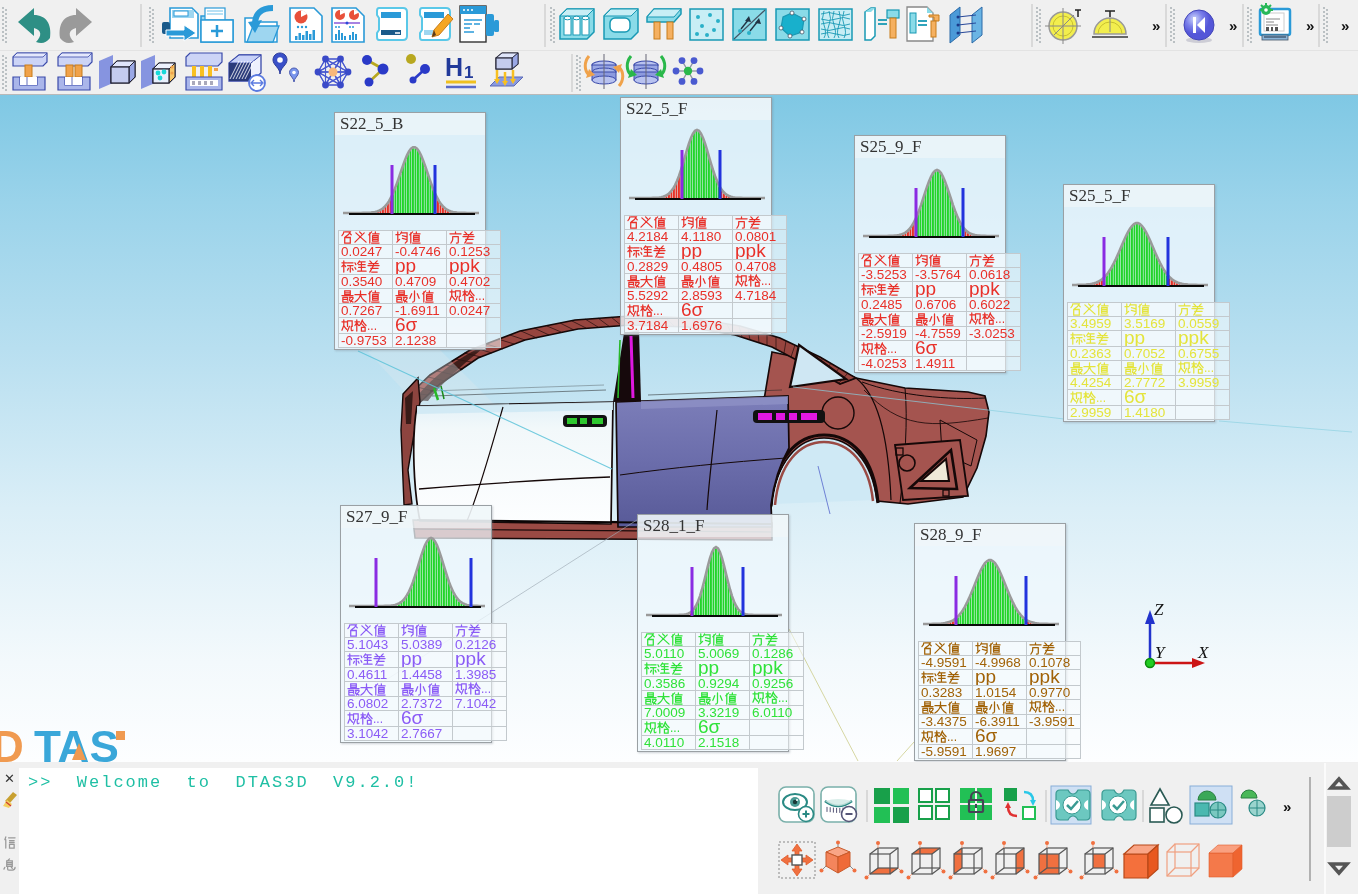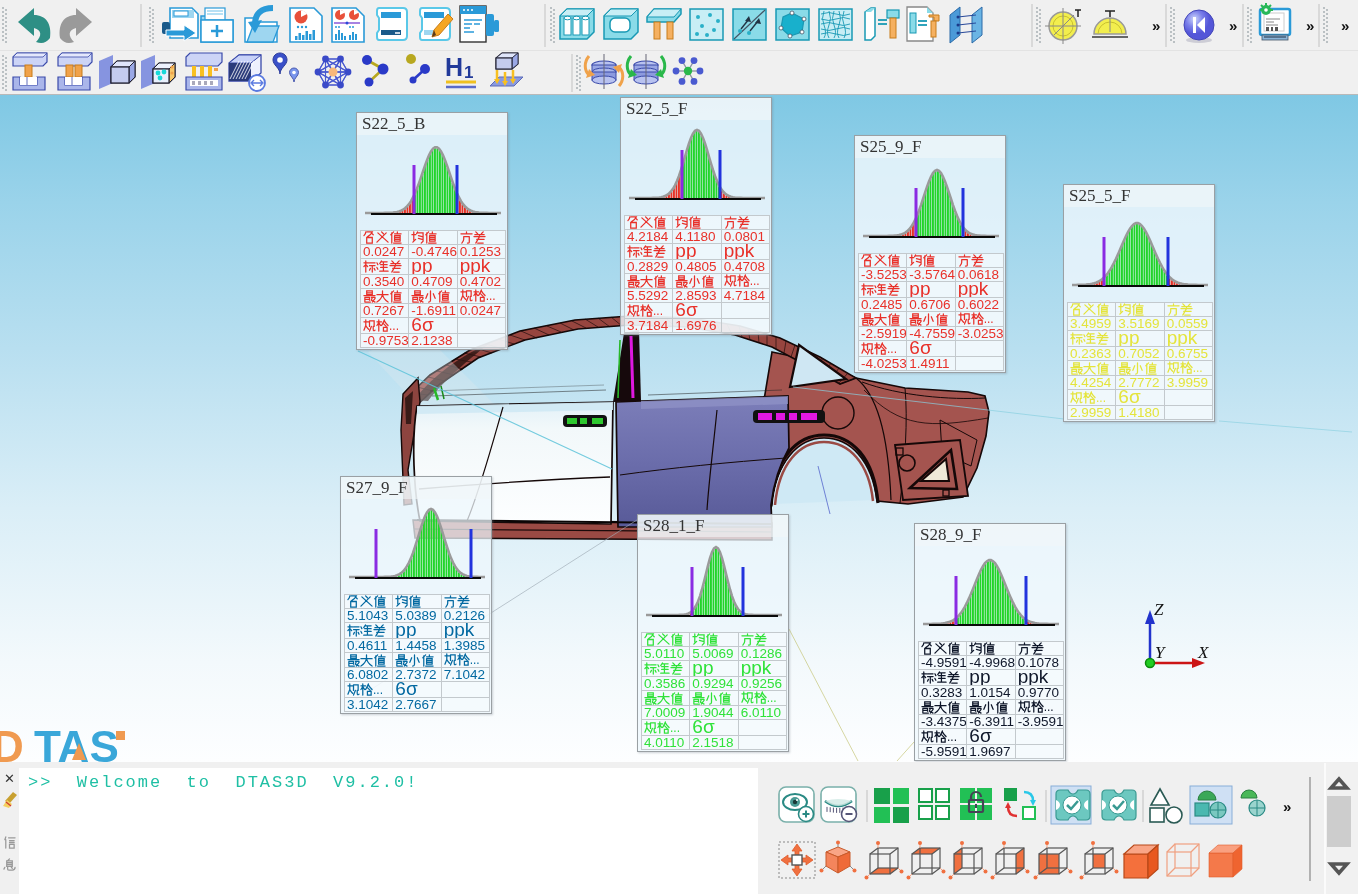--- a/index.html
+++ b/index.html
@@ -7,21 +7,21 @@
  background:linear-gradient(to bottom,#7fc8e4 0%,#9ad3ea 16%,#b8dff0 38%,#daeef7 62%,#f3f9fc 85%,#fdfeff 100%)}
 #toolbar1{position:absolute;left:0;top:0;width:1358px;height:51px;background:#f0f0f0;border-bottom:1px solid #e3e3e3}
 #toolbar2{position:absolute;left:0;top:51px;width:1358px;height:44px;background:#f0f0f0;border-bottom:1px solid #b9b9b9}
 #bottombar{position:absolute;left:0;top:762px;width:1358px;height:132px;background:#f0f0f0}
 #console{position:absolute;left:19px;top:768px;width:739px;height:149px;background:#fff}
 .ctext{position:absolute;left:9px;top:5px;font-family:"Liberation Mono",monospace;font-size:17px;color:#1fbfa4;letter-spacing:2px;white-space:pre}
 .cj{width:13px;height:13px;display:inline-block;vertical-align:-2px}
 .panel{position:absolute;width:152px;height:238px;border:1px solid #9aa0a4;box-shadow:1px 1px 2px rgba(120,130,140,.35)}
 .ptitle{height:22px;line-height:22px;padding-left:5px;font-family:"Liberation Serif",serif;font-size:17px;color:#333;background:rgba(242,246,248,.6)}
 .chart{display:block}
-.ptable{position:absolute;left:3px;top:117px;width:146px;border-collapse:collapse;table-layout:fixed;font-size:13.5px;background:rgba(248,252,254,.55)}
+.ptable{position:absolute;left:3px;top:117px;width:163px;border-collapse:collapse;table-layout:fixed;font-size:13.5px;background:rgba(248,252,254,.55)}
 .ptable td{border:1px solid #c3c9cd;height:13.9px;padding:0 0 0 2px;white-space:nowrap;overflow:hidden;line-height:13px}
 .lat{font-size:19px}
 .dots{letter-spacing:0;font-size:12px}
 </style></head>
 <body>
 <div id="stage">
 <svg width="0" height="0" style="position:absolute">
       <defs>
         <symbol id="gm" viewBox="0 0 14 14">
           <path d="M3,1 C3,3 2,4 1,5 M4,1 L10,1 C9,3 7,5 5,6 M9,2 L11,4 M4,7 L10,7 L10,13 L4,13 Z" fill="none" stroke="currentColor" stroke-width="1.35" stroke-linecap="round"></path>
@@ -194,21 +194,21 @@
       <text x="1154" y="615" font-family="Liberation Serif,serif" font-style="italic" font-size="17" fill="#111">Z</text>
       <text x="1155" y="658" font-family="Liberation Serif,serif" font-style="italic" font-size="17" fill="#111">Y</text>
       <text x="1198" y="658" font-family="Liberation Serif,serif" font-style="italic" font-size="17" fill="#111">X</text>
       <g font-family="Liberation Sans,sans-serif" font-weight="bold" font-size="44">
 <text x="-8" y="762" fill="#f09a50">D</text>
 <text x="34" y="762" fill="#3aa7d9">TAS</text>
 </g>
       <polygon points="72,760 79,743 86,760" fill="#f09a50"></polygon>
       <rect x="116" y="731" width="9" height="9" fill="#f09a50"></rect>
 </svg>
-<div class="panel" style="left:356px;top:112px;background:rgba(238,247,252,0.82)">
+<div class="panel" style="left:334px;top:112px;background:rgba(238,247,252,0.82)">
 <div class="ptitle">S22_5_B</div>
 <svg class="chart" width="152" height="84">
 <rect x="42.0" y="77.1" width="1.9" height="1.9" fill="#e63024"></rect>
         <rect x="44.5" y="76.0" width="1.9" height="3.0" fill="#e63024"></rect>
         <rect x="47.0" y="74.3" width="1.9" height="4.7" fill="#e63024"></rect>
         <rect x="49.5" y="71.9" width="1.9" height="7.1" fill="#e63024"></rect>
         <rect x="52.0" y="68.7" width="1.9" height="10.3" fill="#e63024"></rect>
         <rect x="54.5" y="64.5" width="1.9" height="14.5" fill="#e63024"></rect>
         <rect x="57.0" y="59.3" width="1.9" height="19.7" fill="#22d42a"></rect>
         <rect x="59.5" y="53.2" width="1.9" height="25.8" fill="#22d42a"></rect>
@@ -688,21 +688,21 @@
             <td></td>
           </tr>
 <tr>
             <td>2.9959</td>
             <td>1.4180</td>
             <td></td>
           </tr>
         </tbody>
       </table>
 </div>
-    <div class="panel" style="left:340px;top:476px;background:rgba(238,247,252,0.75)">
+    <div class="panel" style="left:340px;top:505px;background:rgba(238,247,252,0.75)">
 <div class="ptitle">S27_9_F</div>
 <svg class="chart" width="152" height="84">
 <rect x="54.5" y="77.5" width="1.9" height="1.5" fill="#22d42a"></rect>
         <rect x="57.0" y="76.4" width="1.9" height="2.6" fill="#22d42a"></rect>
         <rect x="59.5" y="74.8" width="1.9" height="4.2" fill="#22d42a"></rect>
         <rect x="62.0" y="72.4" width="1.9" height="6.6" fill="#22d42a"></rect>
         <rect x="64.5" y="69.0" width="1.9" height="10.0" fill="#22d42a"></rect>
         <rect x="67.0" y="64.5" width="1.9" height="14.5" fill="#22d42a"></rect>
         <rect x="69.5" y="58.9" width="1.9" height="20.1" fill="#22d42a"></rect>
         <rect x="72.0" y="52.0" width="1.9" height="27.0" fill="#22d42a"></rect>
@@ -725,21 +725,21 @@
         <rect x="114.5" y="70.5" width="1.9" height="8.5" fill="#22d42a"></rect>
         <rect x="117.0" y="73.5" width="1.9" height="5.5" fill="#22d42a"></rect>
         <rect x="119.5" y="75.5" width="1.9" height="3.5" fill="#22d42a"></rect>
         <rect x="122.0" y="76.9" width="1.9" height="2.1" fill="#22d42a"></rect>
         <rect x="124.5" y="77.8" width="1.9" height="1.2" fill="#22d42a"></rect>
 <polyline points="8,78.0 10,78.0 12,78.0 14,78.0 16,78.0 18,78.0 20,78.0 22,78.0 24,78.0 26,78.0 28,78.0 30,78.0 32,78.0 34,78.0 36,78.0 38,78.0 40,78.0 42,78.0 44,77.9 46,77.9 48,77.8 50,77.6 52,77.3 54,76.9 56,76.3 58,75.4 60,74.2 62,72.5 64,70.2 66,67.2 68,63.5 70,59.1 72,53.9 74,48.0 76,41.7 78,35.1 80,28.6 82,22.6 84,17.4 86,13.4 88,10.9 90,10.0 92,10.9 94,13.4 96,17.4 98,22.6 100,28.6 102,35.1 104,41.7 106,48.0 108,53.9 110,59.1 112,63.5 114,67.2 116,70.2 118,72.5 120,74.2 122,75.4 124,76.3 126,76.9 128,77.3 130,77.6 132,77.8 134,77.9 136,77.9 138,78.0 140,78.0 142,78.0 144,78.0" fill="none" stroke="#9a9a9a" stroke-width="2.6"></polyline>
 <line x1="14" y1="79" x2="140" y2="79" stroke="#0a0a0a" stroke-width="2"></line>
 <line x1="35" y1="79" x2="35" y2="30" stroke="#8a2be2" stroke-width="3"></line>
 <line x1="130" y1="79" x2="130" y2="30" stroke="#2233dd" stroke-width="3"></line>
 </svg>
-<table class="ptable" style="color:#0369a1">
+<table class="ptable" style="color:#8b5cf6">
 <tbody>
           <tr>
             <td><svg class="cj">
                 <use href="#gm"></use>
               </svg><svg class="cj">
                 <use href="#gy"></use>
               </svg><svg class="cj">
                 <use href="#gz"></use>
               </svg></td>
             <td><svg class="cj">
@@ -906,21 +906,21 @@
                 <use href="#gz"></use>
               </svg></td>
             <td><svg class="cj">
                 <use href="#gg"></use>
               </svg><svg class="cj">
                 <use href="#gk"></use>
               </svg><span class="dots">...</span></td>
           </tr>
 <tr>
             <td>7.0009</td>
-            <td>1.9044</td>
+            <td>3.3219</td>
             <td>6.0110</td>
           </tr>
 <tr>
             <td><svg class="cj">
                 <use href="#gg"></use>
               </svg><svg class="cj">
                 <use href="#gk"></use>
               </svg><span class="dots">...</span></td>
             <td><span class="lat">6σ</span></td>
             <td></td>
@@ -969,21 +969,21 @@
         <rect x="107.0" y="72.4" width="1.9" height="6.6" fill="#22d42a"></rect>
         <rect x="109.5" y="74.4" width="1.9" height="4.6" fill="#22d42a"></rect>
         <rect x="112.0" y="75.8" width="1.9" height="3.2" fill="#e63024"></rect>
         <rect x="114.5" y="76.9" width="1.9" height="2.1" fill="#e63024"></rect>
         <rect x="117.0" y="77.6" width="1.9" height="1.4" fill="#e63024"></rect>
 <polyline points="8,78.0 10,78.0 12,78.0 14,78.0 16,78.0 18,77.9 20,77.9 22,77.8 24,77.7 26,77.6 28,77.4 30,77.1 32,76.6 34,76.1 36,75.3 38,74.3 40,73.0 42,71.4 44,69.3 46,66.9 48,64.0 50,60.6 52,56.7 54,52.4 56,47.8 58,42.9 60,37.9 62,33.0 64,28.2 66,23.9 68,20.2 70,17.2 72,15.2 74,14.1 76,14.1 78,15.2 80,17.2 82,20.2 84,23.9 86,28.2 88,33.0 90,37.9 92,42.9 94,47.8 96,52.4 98,56.7 100,60.6 102,64.0 104,66.9 106,69.3 108,71.4 110,73.0 112,74.3 114,75.3 116,76.1 118,76.6 120,77.1 122,77.4 124,77.6 126,77.7 128,77.8 130,77.9 132,77.9 134,78.0 136,78.0 138,78.0 140,78.0 142,78.0 144,78.0" fill="none" stroke="#9a9a9a" stroke-width="2.6"></polyline>
 <line x1="14" y1="79" x2="140" y2="79" stroke="#0a0a0a" stroke-width="2"></line>
 <line x1="41" y1="79" x2="41" y2="30" stroke="#8a2be2" stroke-width="3"></line>
 <line x1="111" y1="79" x2="111" y2="30" stroke="#2233dd" stroke-width="3"></line>
 </svg>
-<table class="ptable" style="color:#0f172a">
+<table class="ptable" style="color:#a16207">
 <tbody>
           <tr>
             <td><svg class="cj">
                 <use href="#gm"></use>
               </svg><svg class="cj">
                 <use href="#gy"></use>
               </svg><svg class="cj">
                 <use href="#gz"></use>
               </svg></td>
             <td><svg class="cj">

